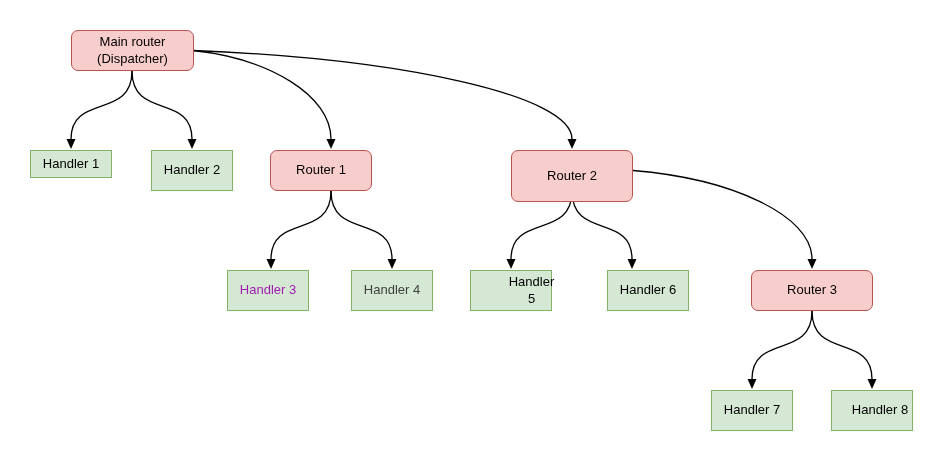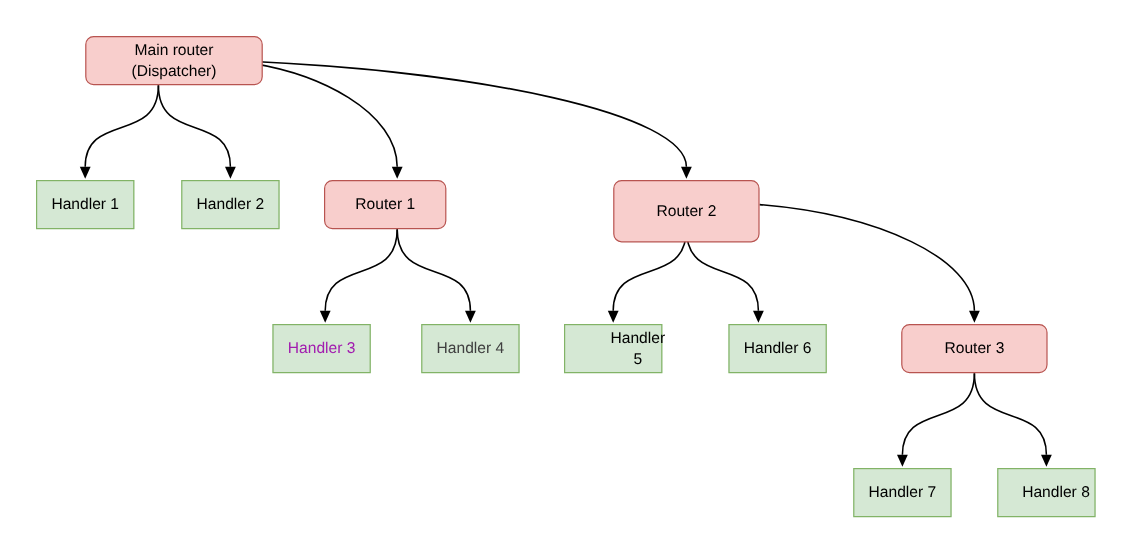--- a/index.html
+++ b/index.html
@@ -62,25 +62,25 @@
       <path d="M 572 191 C 572 239.98, 632 213.12, 632 259" fill="none" stroke="#000000" stroke-width="1.3"></path>
       <path d="M 627.5 259 L 636.5 259 L 632 269 Z" fill="#000000"></path>
       <path d="M 633 170.5 C 731.45 178.5, 812 215.275, 812 259" fill="none" stroke="#000000" stroke-width="1.3"></path>
       <path d="M 807.5 259 L 816.5 259 L 812 269 Z" fill="#000000"></path>
       <path d="M 812 311 C 812 359.98, 752 333.12, 752 379" fill="none" stroke="#000000" stroke-width="1.3"></path>
       <path d="M 747.5 379 L 756.5 379 L 752 389 Z" fill="#000000"></path>
       <path d="M 812 311 C 812 359.98, 872 333.12, 872 379" fill="none" stroke="#000000" stroke-width="1.3"></path>
       <path d="M 867.5 379 L 876.5 379 L 872 389 Z" fill="#000000"></path>
     </svg>
   <div>
-      <div class="node node--router" style="left: 71px; top: 30px; width: 148px; height: 41px; background: rgb(248, 206, 204); border-color: rgb(184, 84, 80); color: rgb(0, 0, 0);">
+      <div class="node node--router" style="left: 71px; top: 30px; width: 123px; height: 41px; background: rgb(248, 206, 204); border-color: rgb(184, 84, 80); color: rgb(0, 0, 0);">
         <span>Main router
 (Dispatcher)</span>
       </div>
-      <div class="node node--handler" style="left: 30px; top: 150px; width: 82px; height: 41px; background: rgb(213, 232, 212); border-color: rgb(130, 179, 102); color: rgb(0, 0, 0);">
+      <div class="node node--handler" style="left: 30px; top: 150px; width: 82px; height: 28px; background: rgb(213, 232, 212); border-color: rgb(130, 179, 102); color: rgb(0, 0, 0);">
         <span>Handler 1</span>
       </div>
       <div class="node node--handler" style="left: 151px; top: 150px; width: 82px; height: 41px; background: rgb(213, 232, 212); border-color: rgb(130, 179, 102); color: rgb(0, 0, 0);">
         <span>Handler 2</span>
       </div>
       <div class="node node--router" style="left: 270px; top: 150px; width: 102px; height: 41px; background: rgb(248, 206, 204); border-color: rgb(184, 84, 80); color: rgb(0, 0, 0);">
         <span>Router 1</span>
       </div>
       <div class="node node--router" style="left: 511px; top: 150px; width: 122px; height: 52px; background: rgb(248, 206, 204); border-color: rgb(184, 84, 80); color: rgb(0, 0, 0);">
         <span>Router 2</span>

